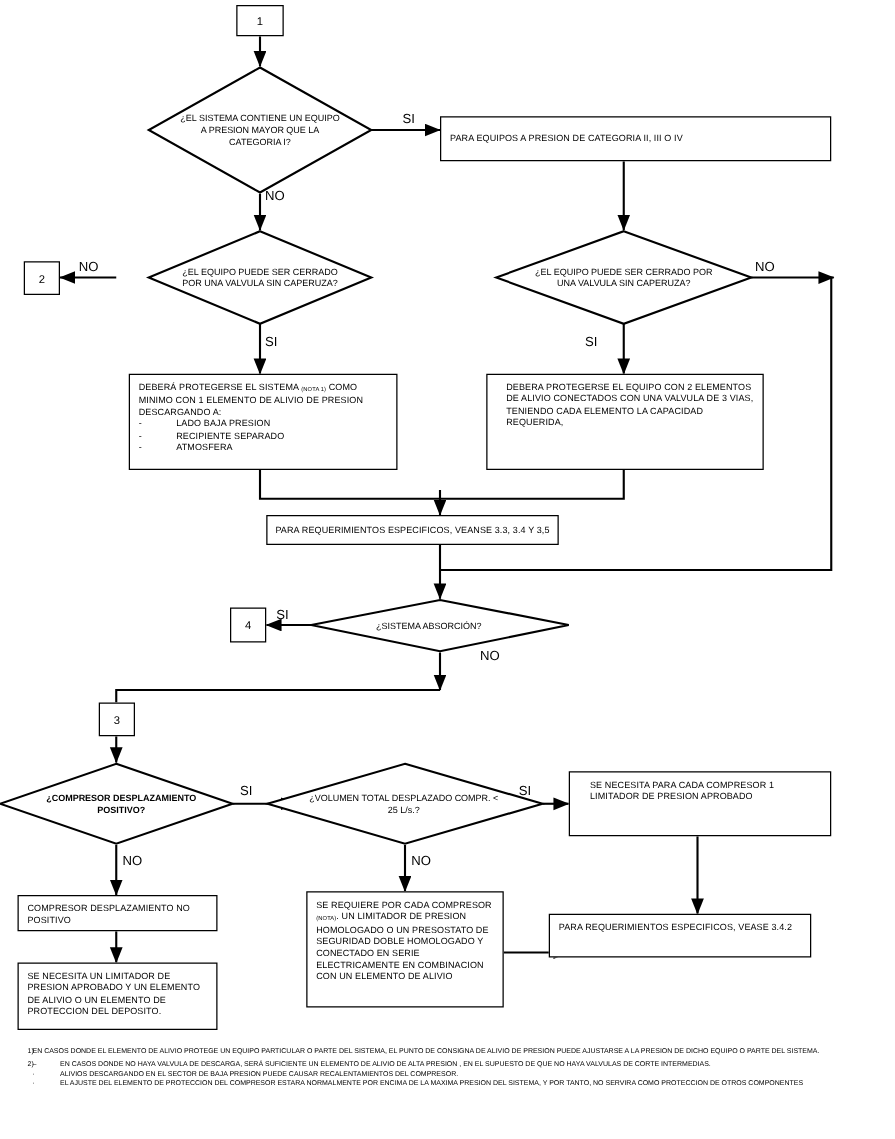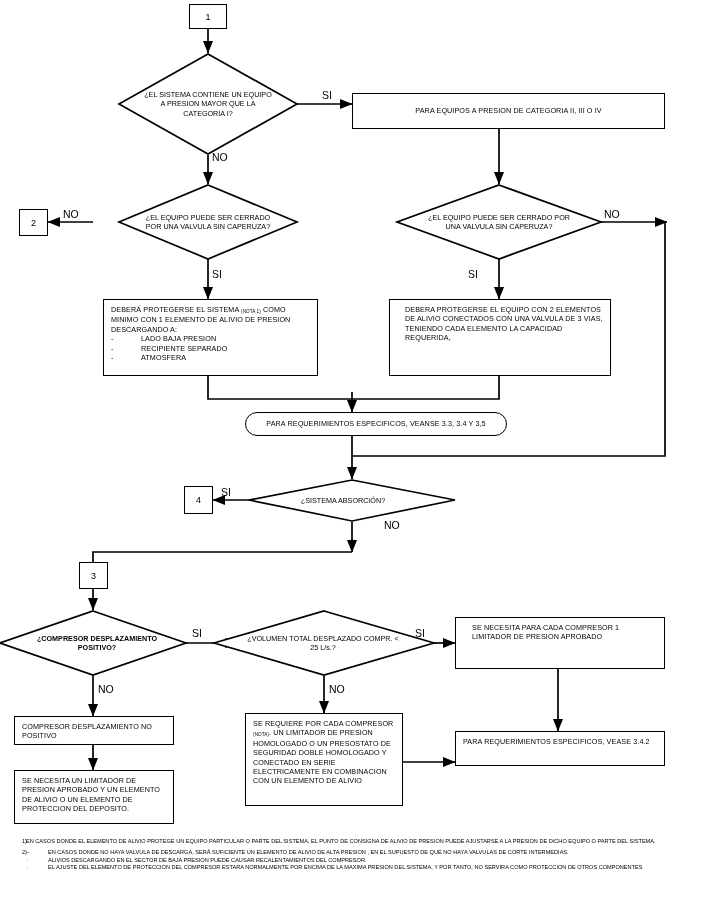--- a/index.html
+++ b/index.html
@@ -2,21 +2,21 @@
 <html><head>
 <meta charset="utf-8">
 <style>
   html,body{margin:0;padding:0;background:#ffffff;}
   body{
     width:716px;height:911px;position:relative;overflow:hidden;
     font-family:"Liberation Sans","DejaVu Sans",sans-serif;
     color:#000;
   }
   #canvas{position:absolute;left:0;top:0;width:716px;height:911px;}
-  .node{position:absolute;box-sizing:border-box;justify-content:center;}
+  .node{position:absolute;box-sizing:border-box;}
 
   
   .box{
     border:1.6px solid #000;background:#fff;
     font-size:7.2px;line-height:9.4px;letter-spacing:.1px;
     padding:5px 7px;text-align:left;
   }
   .box.center{display:flex;align-items:center;justify-content:center;text-align:center;padding:2px 6px;}
   .box.midleft{display:flex;align-items:center;}
 
@@ -158,21 +158,21 @@
   <div style="display:flex;">
     <span style="width:30px;flex:0 0 30px;">-</span>
     <span>ATMOSFERA</span>
   </div>
 </div>
 
 <div class="node box" style="left:389px;top:299px;width:222px;height:77px;padding-left:15px;">
   <span>DEBERA  PROTEGERSE EL EQUIPO CON 2 ELEMENTOS DE ALIVIO CONECTADOS CON UNA VALVULA DE  3 VIAS, TENIENDO CADA ELEMENTO LA CAPACIDAD REQUERIDA,</span>
 </div>
 
-<div class="node box center" style="left:245px;top:412px;width:262px;height:24px;border-radius:12px;">
+<div class="node box center" style="left:213px;top:412px;width:234px;height:24px;">
   <span>PARA REQUERIMIENTOS ESPECIFICOS, VEANSE 3.3, 3.4 Y 3,5</span>
 </div>
 
 <div class="node refbox" style="left:184px;top:486px;width:29px;height:28px;">
   <span>4</span>
 </div>
 
 <div class="dia" style="left:240px;top:480px;width:206px;height:41px;">
   <div class="txt">¿SISTEMA ABSORCIÓN?</div>
 </div>
@@ -204,21 +204,21 @@
 </div>
 
 <div class="node box" style="left:14px;top:770px;width:160px;height:54px;">
   <span>SE NECESITA UN LIMITADOR DE PRESION APROBADO Y UN ELEMENTO DE ALIVIO O UN ELEMENTO DE PROTECCION DEL DEPOSITO.</span>
 </div>
 
 <div class="node box" style="left:245px;top:713px;width:158px;height:93px;">
   <span>SE REQUIERE POR CADA COMPRESOR </span><span class="sub">(NOTA)</span><span>. UN LIMITADOR DE PRESION HOMOLOGADO O UN PRESOSTATO DE SEGURIDAD DOBLE HOMOLOGADO Y CONECTADO EN SERIE ELECTRICAMENTE EN COMBINACION CON UN ELEMENTO DE ALIVIO</span>
 </div>
 
-<div class="node box" style="left:455px;top:731px;width:210px;height:35px;">
+<div class="node box" style="left:439px;top:731px;width:210px;height:35px;">
   <span>PARA REQUERIMIENTOS ESPECIFICOS, VEASE 3.4.2</span>
 </div>
 
 <div id="notes">
   <div class="note">
     <span class="num">1)</span>
     <span class="body">EN CASOS DONDE EL ELEMENTO DE ALIVIO PROTEGE UN EQUIPO PARTICULAR O PARTE DEL SISTEMA, EL PUNTO DE CONSIGNA DE ALIVIO DE PRESION PUEDE AJUSTARSE A LA PRESION DE DICHO EQUIPO O PARTE DEL SISTEMA.</span>
   </div>
   <div class="note">
     <span class="num">2)</span>

